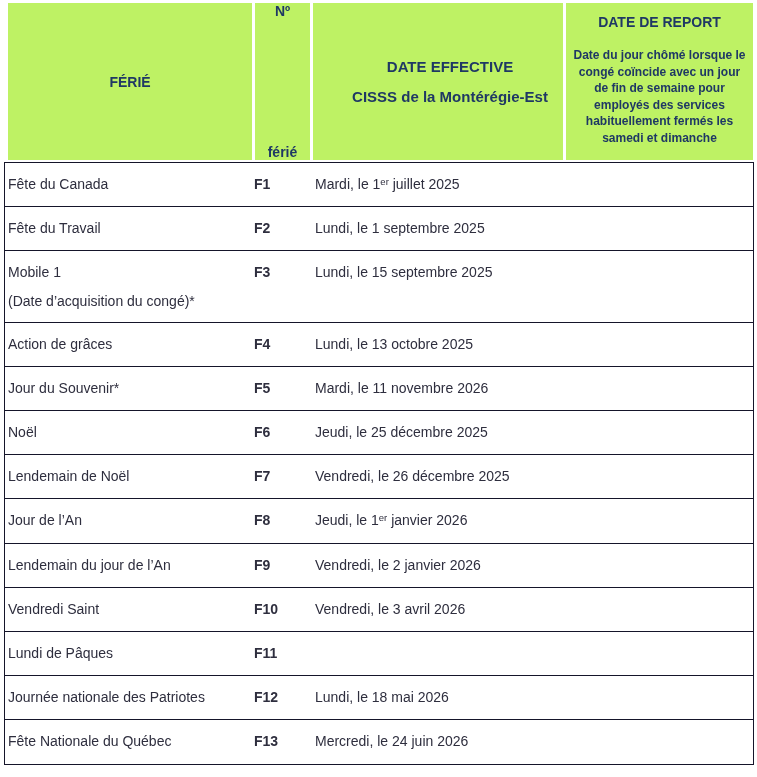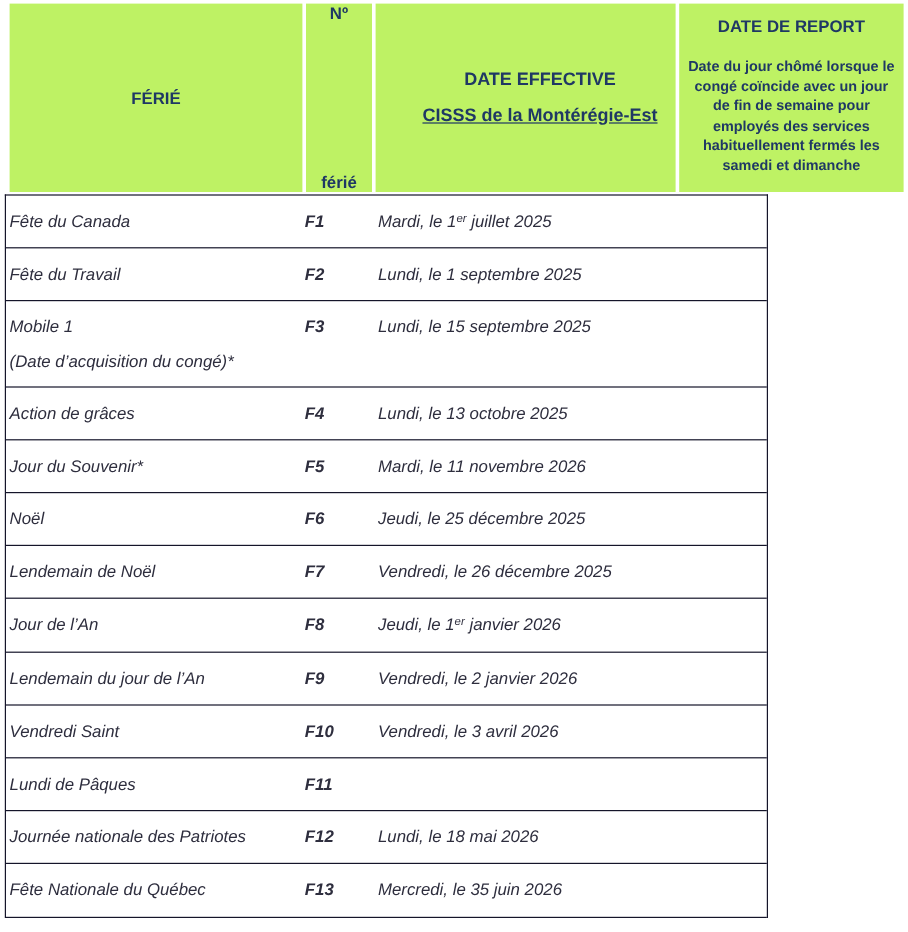--- a/index.html
+++ b/index.html
@@ -15,31 +15,30 @@
   }
   .hcell {
     background:#bef264; color:#1F3864; font-weight:bold;
     display:flex; flex-direction:column; align-items:center; justify-content:center;
     text-align:center; box-sizing:border-box;
   }
   .hc1 { width:244px; font-size:14px; }
   .hc2 { width:55px;  font-size:14px;justify-content:space-between; }
   .hc2 .hline + .hline { margin-top:14px; }
   .hc3 { width:250px; font-size:15px;padding-left:24px; }
-  .hc3 .hline + .hline { margin-top:13px;text-decoration:underline; }
+  .hc3 .hline + .hline { margin-top:13px; }
   .hc4 { flex:1; justify-content:flex-start; padding:11px 7px 0 7px; }
   .report-title { font-size:14px; }
   .report-desc  { margin-top:17px; font-size:12px; line-height:16.5px; }
 
   
   .tbody {
-    position:absolute; left:4px; top:162px; width:636px;
+    position:absolute; left:4px; top:162px; width:750px;
     border:1.5px solid #15152A; border-bottom:none; box-sizing:border-box;
     background:#ffffff;
-    font-style:italic;
   }
   .trow { display:flex; border-bottom:1.5px solid #15152A; min-height:43.2px;
           color:#2E2E3E; font-size:14px; }
   .trow.tall { min-height:70.3px; }
   .b1 { width:249px; padding:12px 4px 4px 3px; box-sizing:border-box; line-height:18px; }
   .b1 .line + .line { margin-top:11px; }
   .b2 { width:55px; padding-top:12px; box-sizing:border-box; text-align:left;
         font-weight:bold; line-height:18px; }
   .b3 { width:253px; padding:12px 0 4px 6px; box-sizing:border-box; line-height:18px; }
   .b3 sup { font-size:9.5px; position:relative; top:-4.5px; vertical-align:baseline; }
@@ -163,18 +162,18 @@
         </div>
         <div class="b2">F12</div>
         <div class="b3"><span>Lundi, le 18 mai 2026</span><sup></sup><span></span></div>
         <div class="b4"></div>
       </div>
       <div class="trow">
         <div class="b1">
           <div class="line">Fête Nationale du Québec</div>
         </div>
         <div class="b2">F13</div>
-        <div class="b3"><span>Mercredi, le 35 juin 2026</span><sup></sup><span></span></div>
+        <div class="b3"><span>Mercredi, le 24 juin 2026</span><sup></sup><span></span></div>
         <div class="b4"></div>
       </div>
     </div>
 
 </div>
 
 </body></html>

